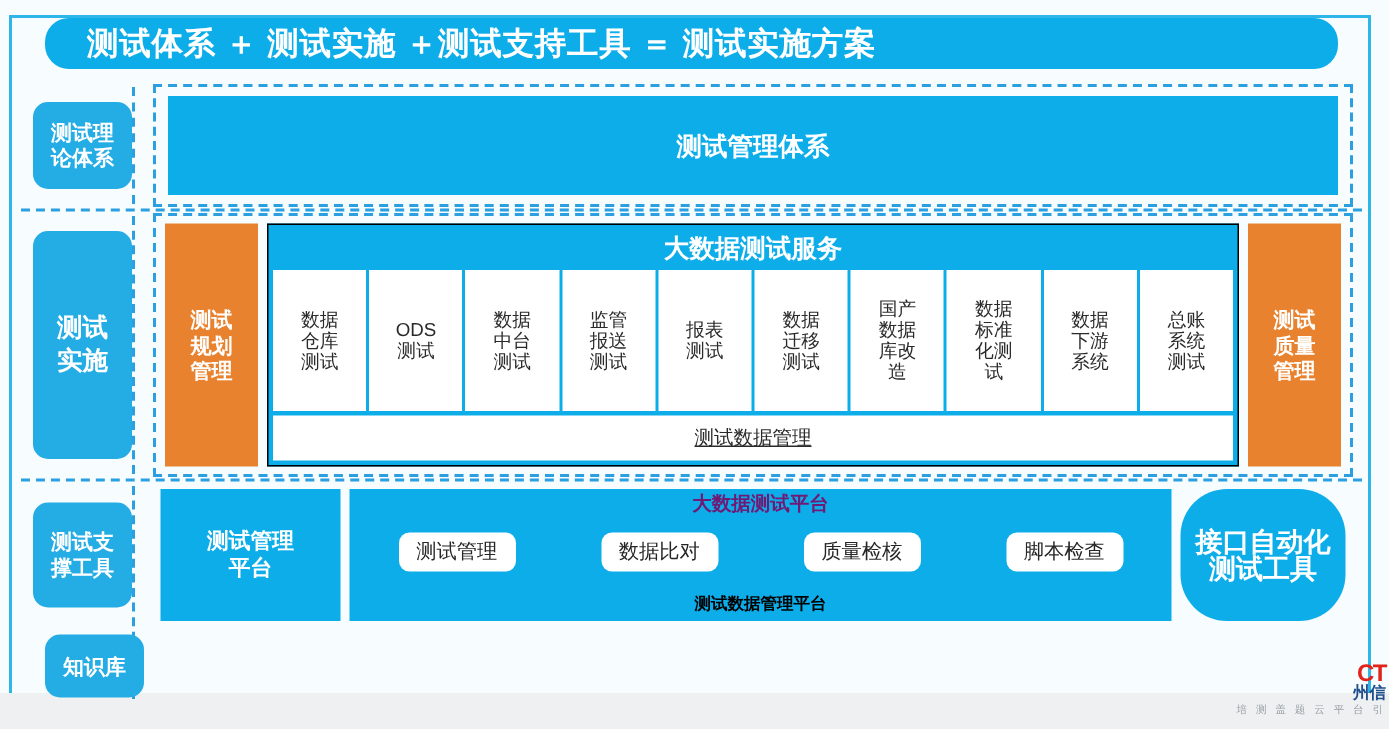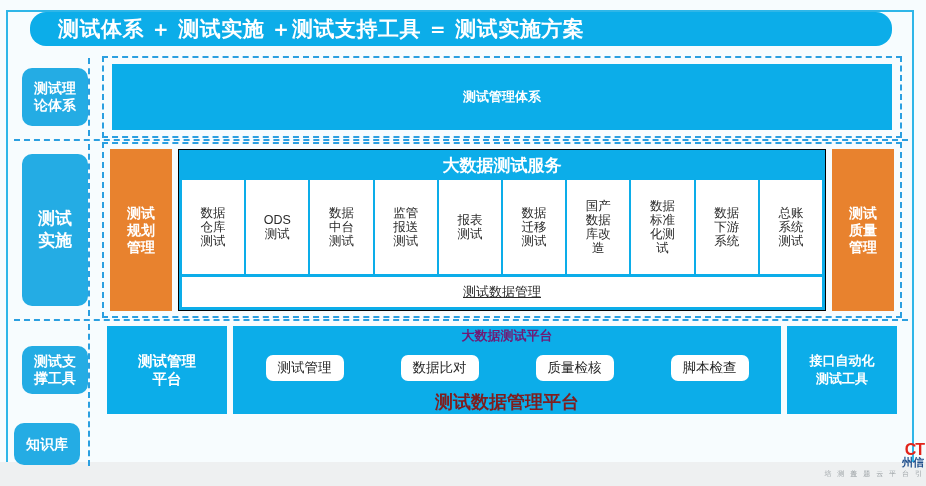--- a/index.html
+++ b/index.html
@@ -146,21 +146,21 @@
   #theory-dash {
     flex: 1;
     margin-left: 14px;
     margin-right: 12px;
     display: flex;
     align-items: center;
     padding: 6px 8px;
     gap: 8px;
   }
   #theory-dash .blue-solid {
-    font-size: 13px;
+    font-size: 17px;
     height: 100%;
   }
   
   #row-impl {
     left: 8px;
     top: 142px;
     width: 906px;
     height: 176px;
   }
   #impl-dash {
@@ -240,22 +240,23 @@
   }
   #tools-mgmt {
     width: 120px;
     flex: 0 0 120px;
     font-size: 14.5px;
     line-height: 18px;
   }
   #tools-api {
     width: 110px;
     flex: 0 0 110px;
-    font-size: 13px;
+    font-size: 18px;
     line-height: 18px;
+    border-radius: 31px;
   }
   #tools-center {
     flex: 1;
     background: #0cade9;
     display: flex;
     flex-direction: column;
     box-sizing: border-box;
   }
   #tools-center-title {
     height: 19px;
@@ -266,42 +267,42 @@
     color: #701a75;
     font-weight: bold;
     font-size: 13px;
   }
   #tools-center-footer {
     height: 24px;
     flex: 0 0 24px;
     display: flex;
     align-items: center;
     justify-content: center;
-    color: #7f1d1d;
-    font-weight: bold;
-    font-size: 18px;
+    color: #000000;
+    font-weight: bold;
+    font-size: 11px;
   }
   #tools-pills {
     flex: 1;
     display: flex;
     align-items: center;
     justify-content: space-around;
     padding: 0 8px;
     gap: 8px;
   }
   #tools-pills .pill-white {
     flex: 0 0 auto;
     min-width: 78px;
     height: 26px;
     padding: 0 10px;
     font-size: 13.5px;
   }
   
   #row-know {
-    left: 0;
+    left: 16px;
     top: 420px;
     width: 906px;
     height: 48px;
   }
   #know-strip {
     flex: 1;
     margin-left: 14px;
     margin-right: 12px;
     background: #0cade9;
     display: flex;
@@ -416,21 +417,21 @@
         </div>
         <div id="impl-footer">测试数据管理</div>
       </div>
 
       <div class="orange-solid" id="impl-quality">测试<br>质量<br>管理</div>
     </div>
   </div>
 
   <div class="row" id="row-tools">
     <div class="sidebar-cell">
-      <div class="sidebar-pill" style="height:48px;">测试支<br>撑工具</div>
+      <div class="sidebar-pill" style="height:70px;">测试支<br>撑工具</div>
     </div>
     <div id="tools-dash">
       <div class="blue-solid" id="tools-mgmt">测试管理<br>平台</div>
 
       <div id="tools-center">
         <div id="tools-center-title">大数据测试平台</div>
         <div id="tools-pills">
           <div class="pill-white">测试管理</div>
           <div class="pill-white">数据比对</div>
           <div class="pill-white">质量检核</div>

